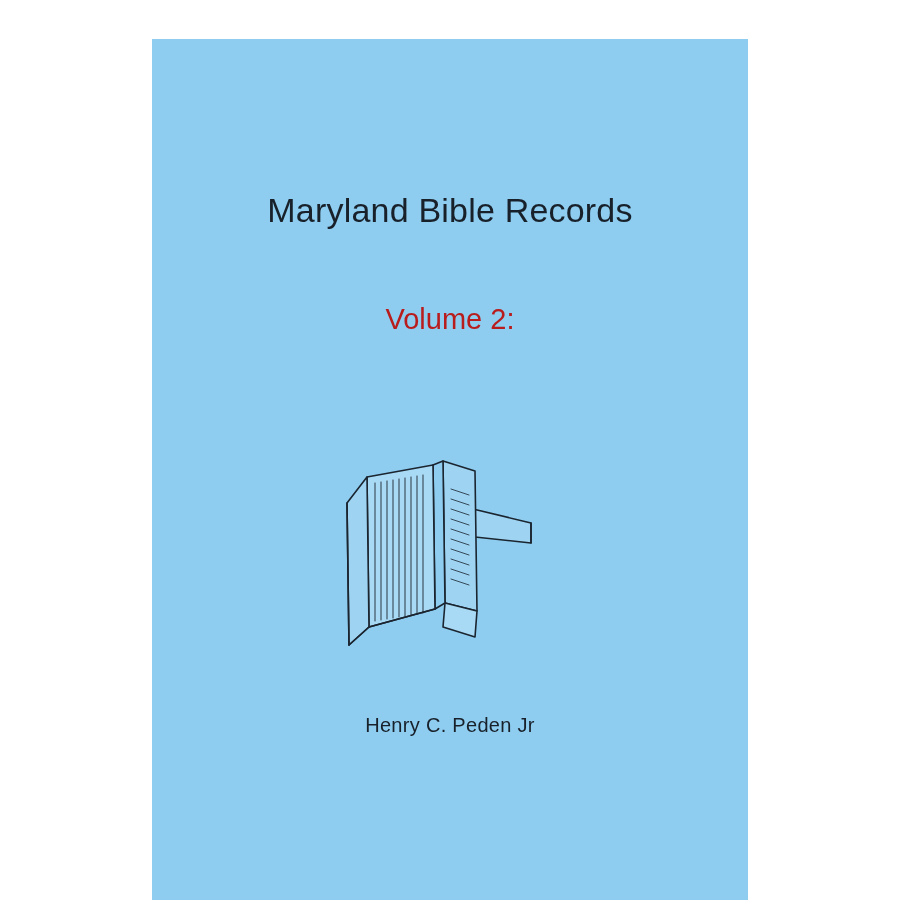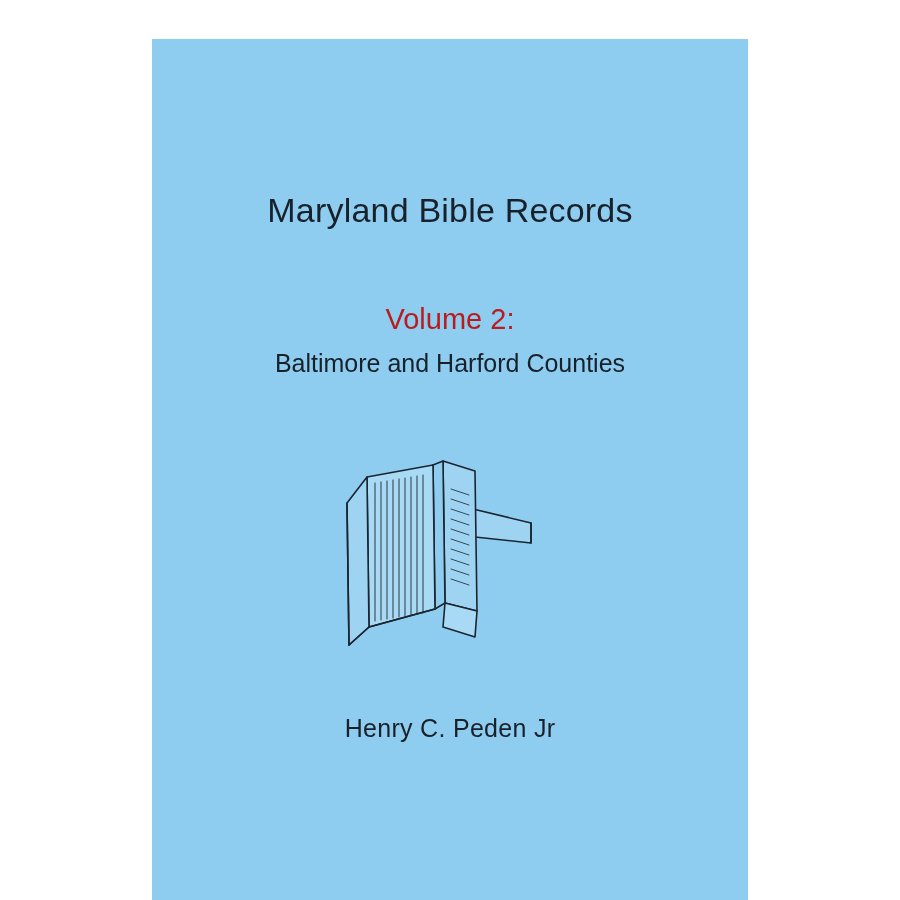--- a/index.html
+++ b/index.html
@@ -83,41 +83,40 @@
     height: 100%;
   }
   .author-block {
     position: absolute;
     left: 0;
     right: 0;
     top: 675px;
     text-align: center;
   }
   .author-name {
-    font-size: 25px;
+    font-size: 20px;
     font-weight: 400;
     color: #18202a;
     letter-spacing: 0.3px;
   }
 </style>
 </head>
 <body>
 
 <div id="stage">
 
   <div class="book-cover">
     <div class="cover-inner">
 
       <div class="title-block">
         <div class="main-title">Maryland Bible Records</div>
       </div>
 
       <div class="volume-block">
         <div class="volume-line">Volume 2:</div>
-        <div class="subtitle-line">Baltimore and Harford Counties</div>
       </div>
 
       <div class="illustration">
         <svg viewBox="0 0 250 240" xmlns="http://www.w3.org/2000/svg">
           <g fill="none" stroke="#1b2530" stroke-width="1.6" stroke-linejoin="round" stroke-linecap="round">
 
             <path d="M148 78 L206 92 L206 112 L150 106 Z" fill="#9ed4f2"></path>
             <path d="M206 92 L206 112"></path>
 
             <path d="M118 30 L150 40 L152 180 L120 172 Z" fill="#9ed4f2"></path>

